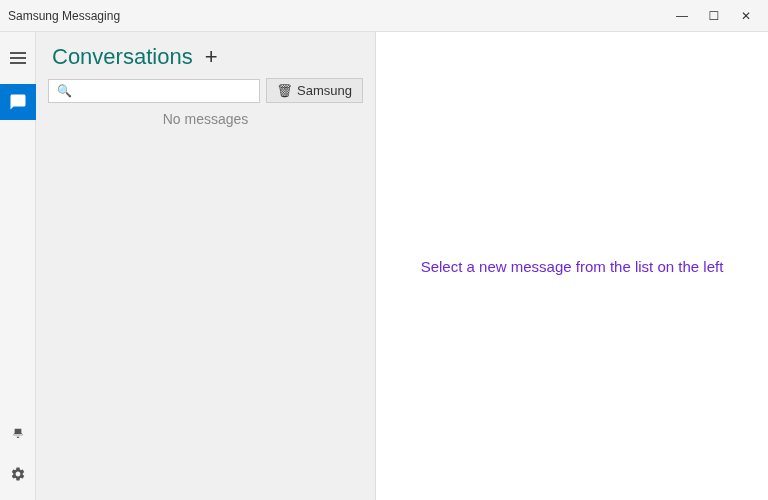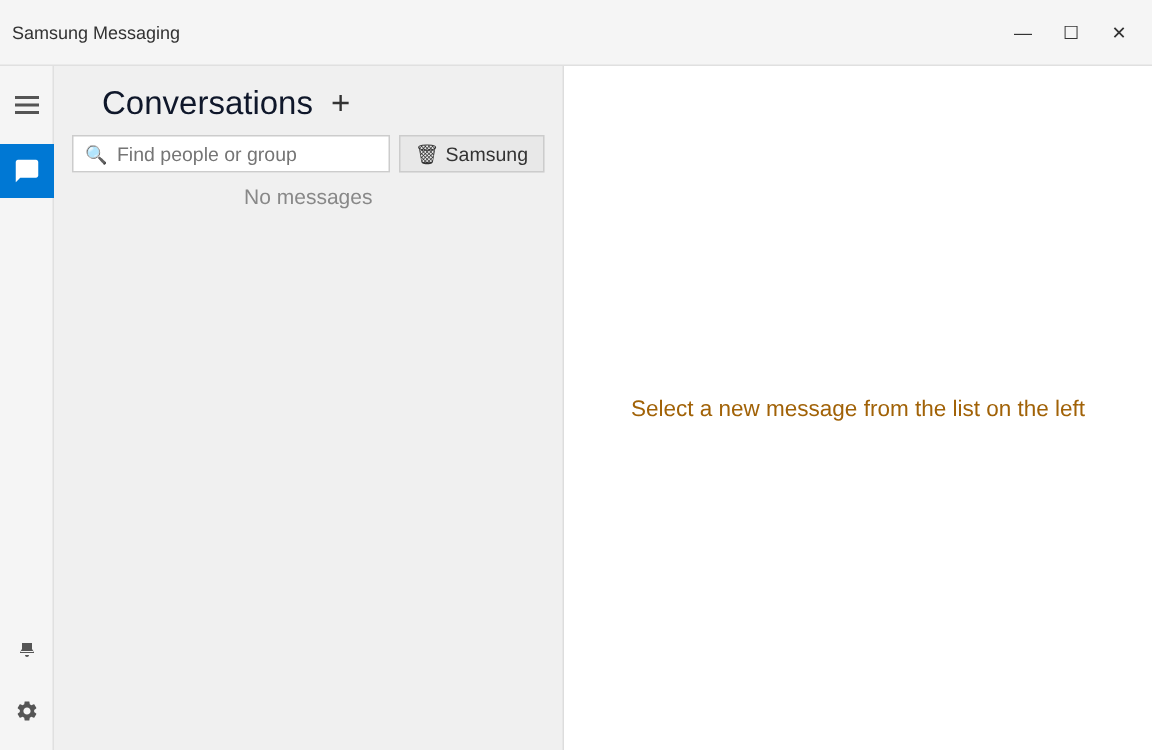--- a/index.html
+++ b/index.html
@@ -15,21 +15,21 @@
       font-family: 'Segoe UI', Arial, sans-serif;
       font-size: 14px;
       overflow: hidden;
       display: flex;
       flex-direction: column;
     }
 
     
     .title-bar {
       background: #f5f5f5;
-      height: 44px;
+      height: 32px;
       display: flex;
       align-items: center;
       justify-content: space-between;
       padding: 0 8px;
       border-bottom: 1px solid #e0e0e0;
       flex-shrink: 0;
     }
 
     .title-bar-left {
       display: flex;
@@ -116,22 +116,21 @@
     .sidebar-header {
       padding: 12px 16px 8px 16px;
       display: flex;
       align-items: center;
       gap: 8px;
     }
 
     .sidebar-title {
       font-size: 22px;
       font-weight: 300;
-      color: #0f172a;
-      margin-left: 16px;
+      color: #0f766e;
     }
 
     .new-btn {
       background: none;
       border: none;
       font-size: 22px;
       font-weight: 300;
       color: #333;
       cursor: pointer;
       padding: 0 4px;
@@ -189,21 +188,21 @@
       font-size: 14px;
     }
 
     
     .main-content {
       flex: 1;
       background: white;
       display: flex;
       align-items: center;
       justify-content: center;
-      color: #a16207;
+      color: #6d28d9;
       font-size: 15px;
     }
 
     
     .hamburger {
       display: flex;
       flex-direction: column;
       gap: 3px;
       cursor: pointer;
       padding: 4px;
@@ -262,21 +261,20 @@
 
   <div class="sidebar">
     <div class="sidebar-header">
       <span class="sidebar-title">Conversations</span>
       <button class="new-btn">+</button>
     </div>
 
     <div class="search-bar">
       <div class="search-input-wrapper">
         <span class="search-icon">🔍</span>
-        <input class="search-input" type="text" placeholder="Find people or group" style="">
       </div>
       <button class="delete-btn">
         <span>🗑</span>
         <span>Samsung</span>
       </button>
     </div>
 
     <div class="sidebar-content">
       <span>No messages</span>
     </div>

